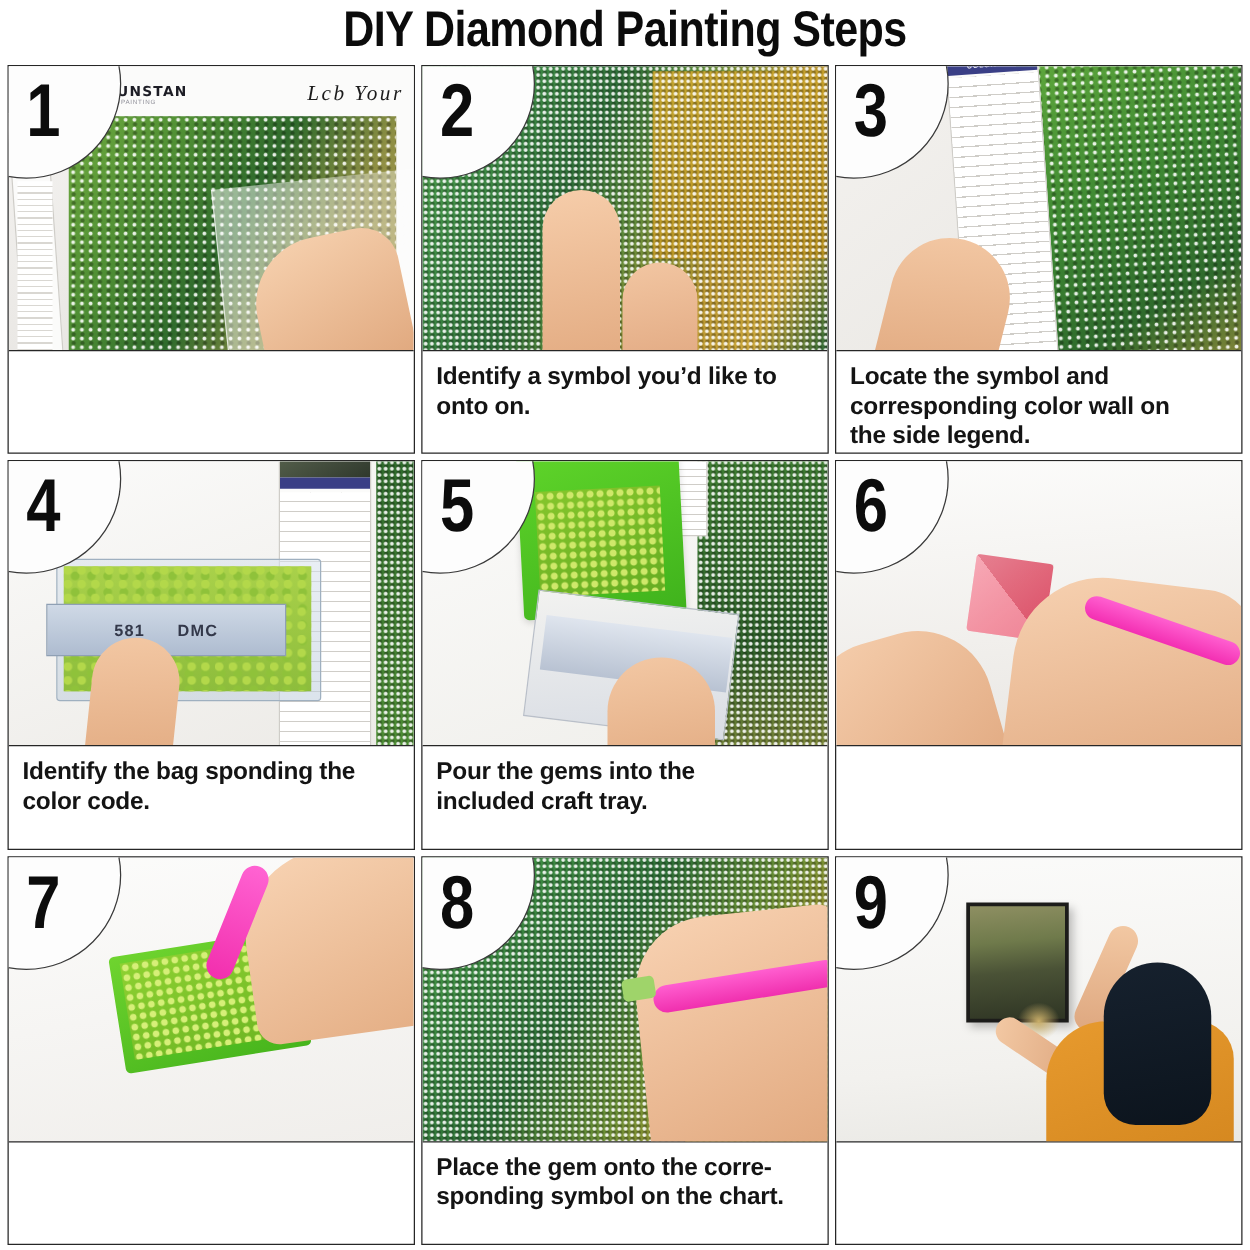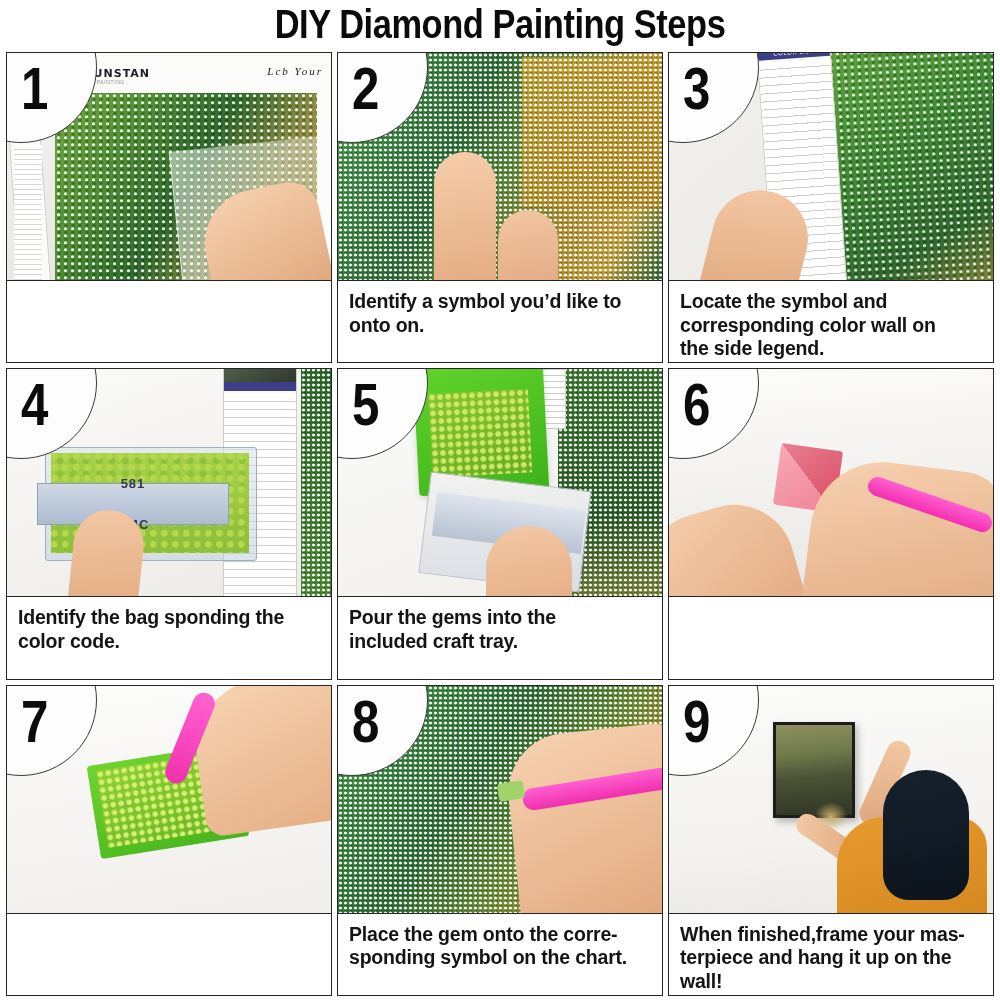--- a/index.html
+++ b/index.html
@@ -119,21 +119,21 @@
     font-size:11px;font-weight:bold;letter-spacing:1px;color:#1d1d25;
     font-family:"DejaVu Sans",sans-serif;
   }
   .p1-brandsub{
     position:absolute;left:22px;top:12px;
     font-size:5px;letter-spacing:.6px;color:#8d8d96;
   }
   .p1-script{
     position:absolute;right:8px;top:12px;
     font-family:"Liberation Serif",serif;
-    font-style:italic;font-size:11px;color:#1b1b1b;letter-spacing:2px;
+    font-style:italic;font-size:17px;color:#1b1b1b;letter-spacing:2px;
   }
   .p1-canvas{
     position:absolute;left:48px;top:40px;width:262px;height:210px;
     background:
       linear-gradient(120deg,#6faa3f 0%,#4f8f34 26%,#2f6b2c 48%,#8f8f44 70%,#b39a4a 100%);
     overflow:hidden;
   }
   .p1-legendcol{
     position:absolute;left:6px;top:36px;width:30px;height:216px;
     background:#fbfbfa;border:1px solid #cfcdc8;
@@ -202,21 +202,21 @@
     background:
       radial-gradient(circle at 30% 30%, #b3d84a 0 3px, rgba(0,0,0,0) 4px),
       radial-gradient(circle at 70% 60%, #8fc23a 0 3px, rgba(0,0,0,0) 4px),
       linear-gradient(180deg,#a9d14a,#8dbd3c);
     background-size:11px 11px,13px 13px,100% 100%;
   }
   .p4-label{
     position:absolute;left:30px;top:114px;width:190px;height:40px;
     background:linear-gradient(180deg,#cfd9e6,#aebcd0);
     border:1px solid #8fa0b4;
-    display:flex;align-items:center;justify-content:center;gap:26px;flex-direction:column;
+    display:flex;align-items:center;justify-content:center;gap:26px;
   }
   .p4-code{font-size:13px;font-weight:bold;color:#33384a;letter-spacing:1px;}
   .p4-chart{
     position:absolute;right:34px;top:-6px;width:72px;height:250px;
     background:#fbfbfa;border:1px solid #cfcdc8;overflow:hidden;
   }
   .p4-chartimg{height:18px;background:linear-gradient(150deg,#55604c,#2f382c);}
   .p4-chartband{height:9px;background:#3a3f86;}
   .p4-canvasedge{
     position:absolute;right:-4px;top:-6px;width:34px;height:250px;
@@ -528,19 +528,16 @@
           <div class="p9-art"></div>
         </div>
         <div class="p9-artglow"></div>
         <div class="p9-arm-l"></div>
         <div class="p9-arm-u"></div>
         <div class="p9-body"></div>
         <div class="p9-hair"></div>
         <div class="badge"></div>
         <div class="badge-num">9</div>
       </div>
-      <div class="caption">When finished,frame your mas-
-terpiece and hang it up on the
-wall!</div>
     </div>
 
   </div>
 </div>
 
 </body></html>

